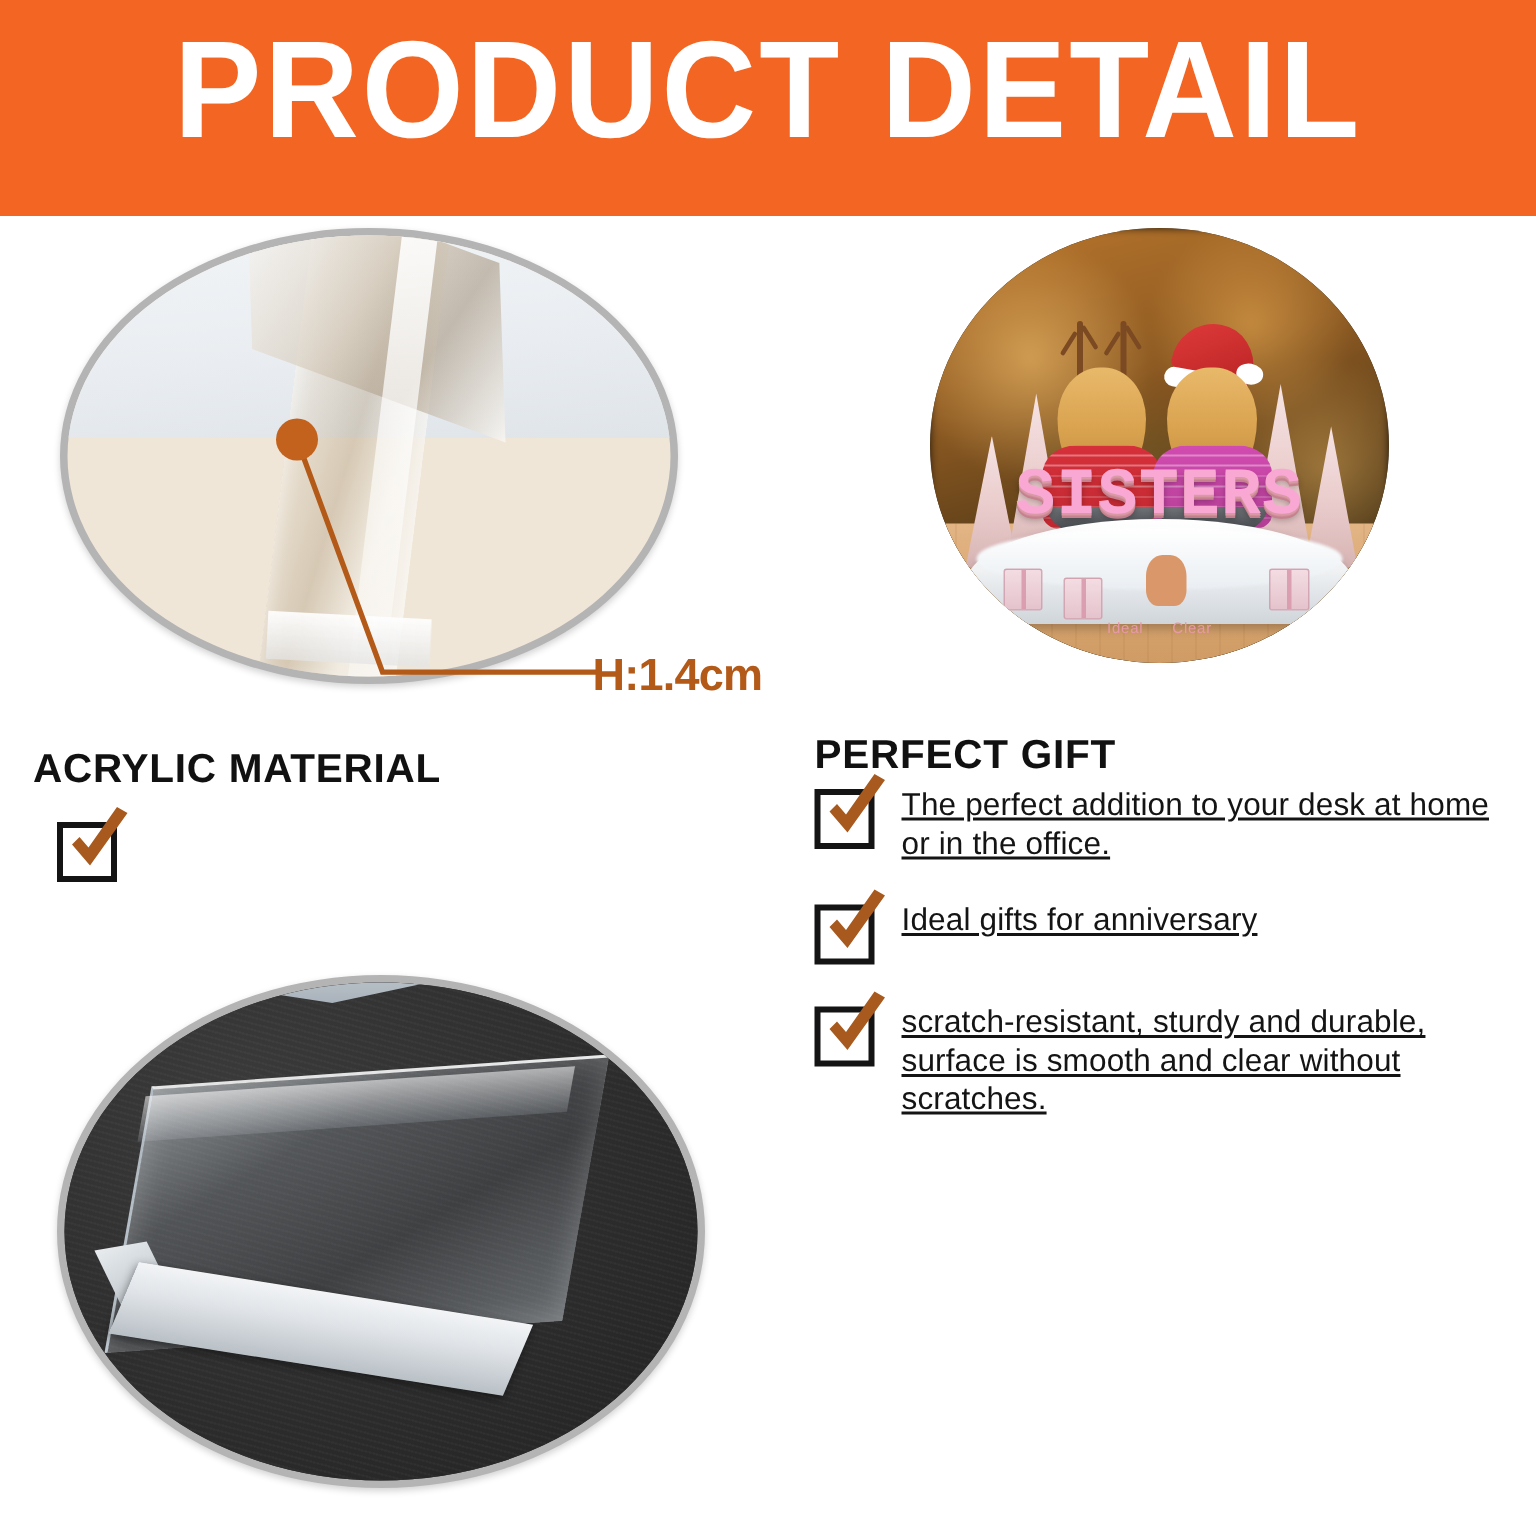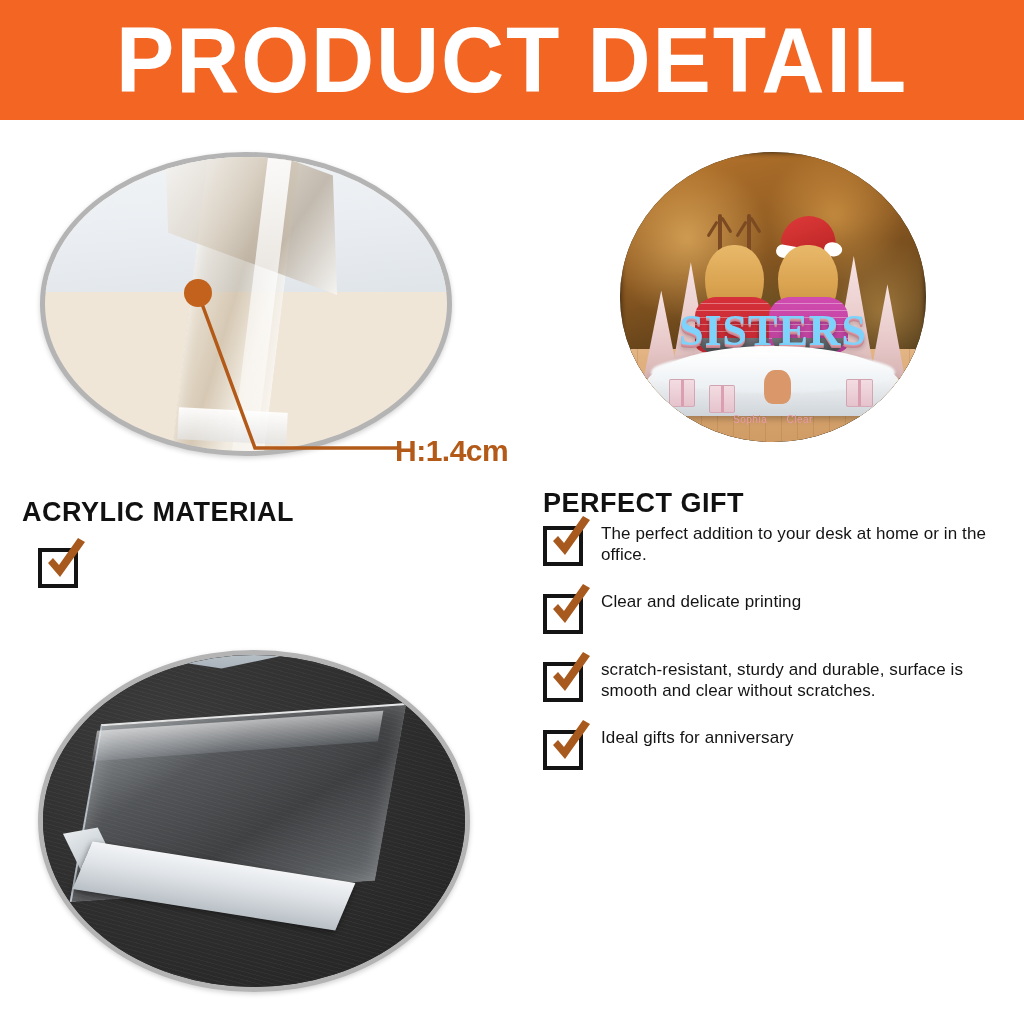--- a/index.html
+++ b/index.html
@@ -13,21 +13,21 @@
     position: relative;
     overflow: hidden;
     font-family: "Liberation Sans", sans-serif;
     color: #111111;
   }
 
   
   .banner {
     position: absolute;
     left: 0; top: 0;
-    width: 1024px; height: 120px;
+    width: 1024px; height: 144px;
     background: #f26522;
   }
   .banner-title {
     position: absolute;
     left: 0; top: 0;
     width: 1024px; height: 120px;
     display: flex;
     align-items: center;
     justify-content: center;
     color: #ffffff;
@@ -240,25 +240,25 @@
     width: 80%; height: 14%;
     background: linear-gradient(180deg, #ffffff, #e9eef2);
     border-radius: 50%;
     filter: blur(1px);
   }
   .sisters-word {
     position: absolute;
     left: 0; right: 0;
     top: 54%;
     text-align: center;
-    font-family: Liberation Serif, serif;
+    font-family: Liberation Mono, monospace;
     font-weight: bold;
     font-size: 44px;
     letter-spacing: 1px;
-    color: #7dd3fc;
+    color: #f9a8d4;
     text-shadow:
       0 1px 0 #d99aa5, 0 2px 0 #cf8d99, 0 3px 0 #c5818e,
       0 4px 5px rgba(0,0,0,0.30);
     line-height: 1;
   }
   .forever-word {
     position: absolute;
     left: 0; right: 0;
     bottom: 11%;
     text-align: center;
@@ -435,21 +435,21 @@
     position: absolute;
     left: 2px; top: -12px;
     width: 52px; height: 52px;
   }
   .feature-text {
     font-size: 24px;
     line-height: 1.22;
     color: #141414;
     letter-spacing: 0.1px;
   }
-  #list-gift .feature-text { font-size: 17px; }
+  #list-gift .feature-text { font-size: 21px; text-decoration: underline; }
 </style>
 </head>
 <body>
 
 <div class="banner">
   <div class="banner-title">PRODUCT DETAIL</div>
 </div>
 
 <div class="oval oval-framed" id="photo-acrylic-edge">
   <div class="floor-tint"></div>
@@ -504,21 +504,21 @@
 
   <div class="base"></div>
   <div class="snow"></div>
 
   <div class="gift" style="left:16%;"></div>
   <div class="gift" style="left:29%; bottom:10%;"></div>
   <div class="gift" style="left:74%;"></div>
   <div class="gingerbread"></div>
 
   <div class="names-row">
-    <span>Sophia</span>
+    <span>Ideal</span>
     <span>Clear</span>
   </div>
 </div>
 
 <div class="oval oval-framed" id="photo-acrylic-block">
   <div class="slate"></div>
   <div class="slate-edge"></div>
   <div class="block-top"></div>
   <div class="block-band"></div>
   <div class="block-left"></div>
@@ -545,44 +545,35 @@
   <div class="feature-item">
     <span class="checkbox">
       <span class="box"></span>
       <svg class="tick" viewBox="0 0 52 52">
         <path d="M8 27 L20 41 L45 6 L38 2 L19 29 L13 22 Z" fill="#a85a1e"></path>
       </svg>
     </span>
     <span class="feature-text">The perfect addition to your desk at home or in the office.</span>
   </div>
 
+
   <div class="feature-item">
     <span class="checkbox">
       <span class="box"></span>
       <svg class="tick" viewBox="0 0 52 52">
         <path d="M8 27 L20 41 L45 6 L38 2 L19 29 L13 22 Z" fill="#a85a1e"></path>
       </svg>
     </span>
-    <span class="feature-text">Clear and delicate printing</span>
+    <span class="feature-text">Ideal gifts for anniversary</span>
   </div>
 
   <div class="feature-item">
     <span class="checkbox">
       <span class="box"></span>
       <svg class="tick" viewBox="0 0 52 52">
         <path d="M8 27 L20 41 L45 6 L38 2 L19 29 L13 22 Z" fill="#a85a1e"></path>
       </svg>
     </span>
     <span class="feature-text">scratch-resistant, sturdy and durable, surface is smooth and clear without scratches.</span>
   </div>
 
-  <div class="feature-item">
-    <span class="checkbox">
-      <span class="box"></span>
-      <svg class="tick" viewBox="0 0 52 52">
-        <path d="M8 27 L20 41 L45 6 L38 2 L19 29 L13 22 Z" fill="#a85a1e"></path>
-      </svg>
-    </span>
-    <span class="feature-text">Ideal gifts for anniversary</span>
-  </div>
-
 
 </div>
 
 </body></html>

